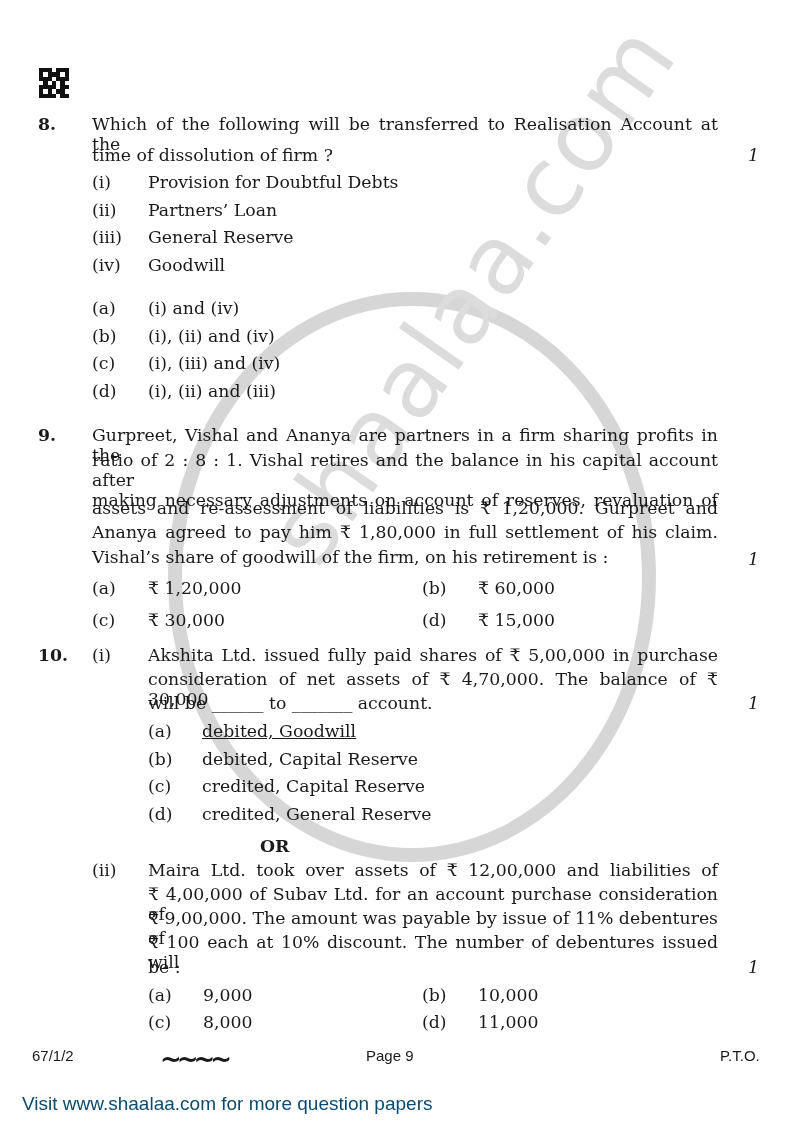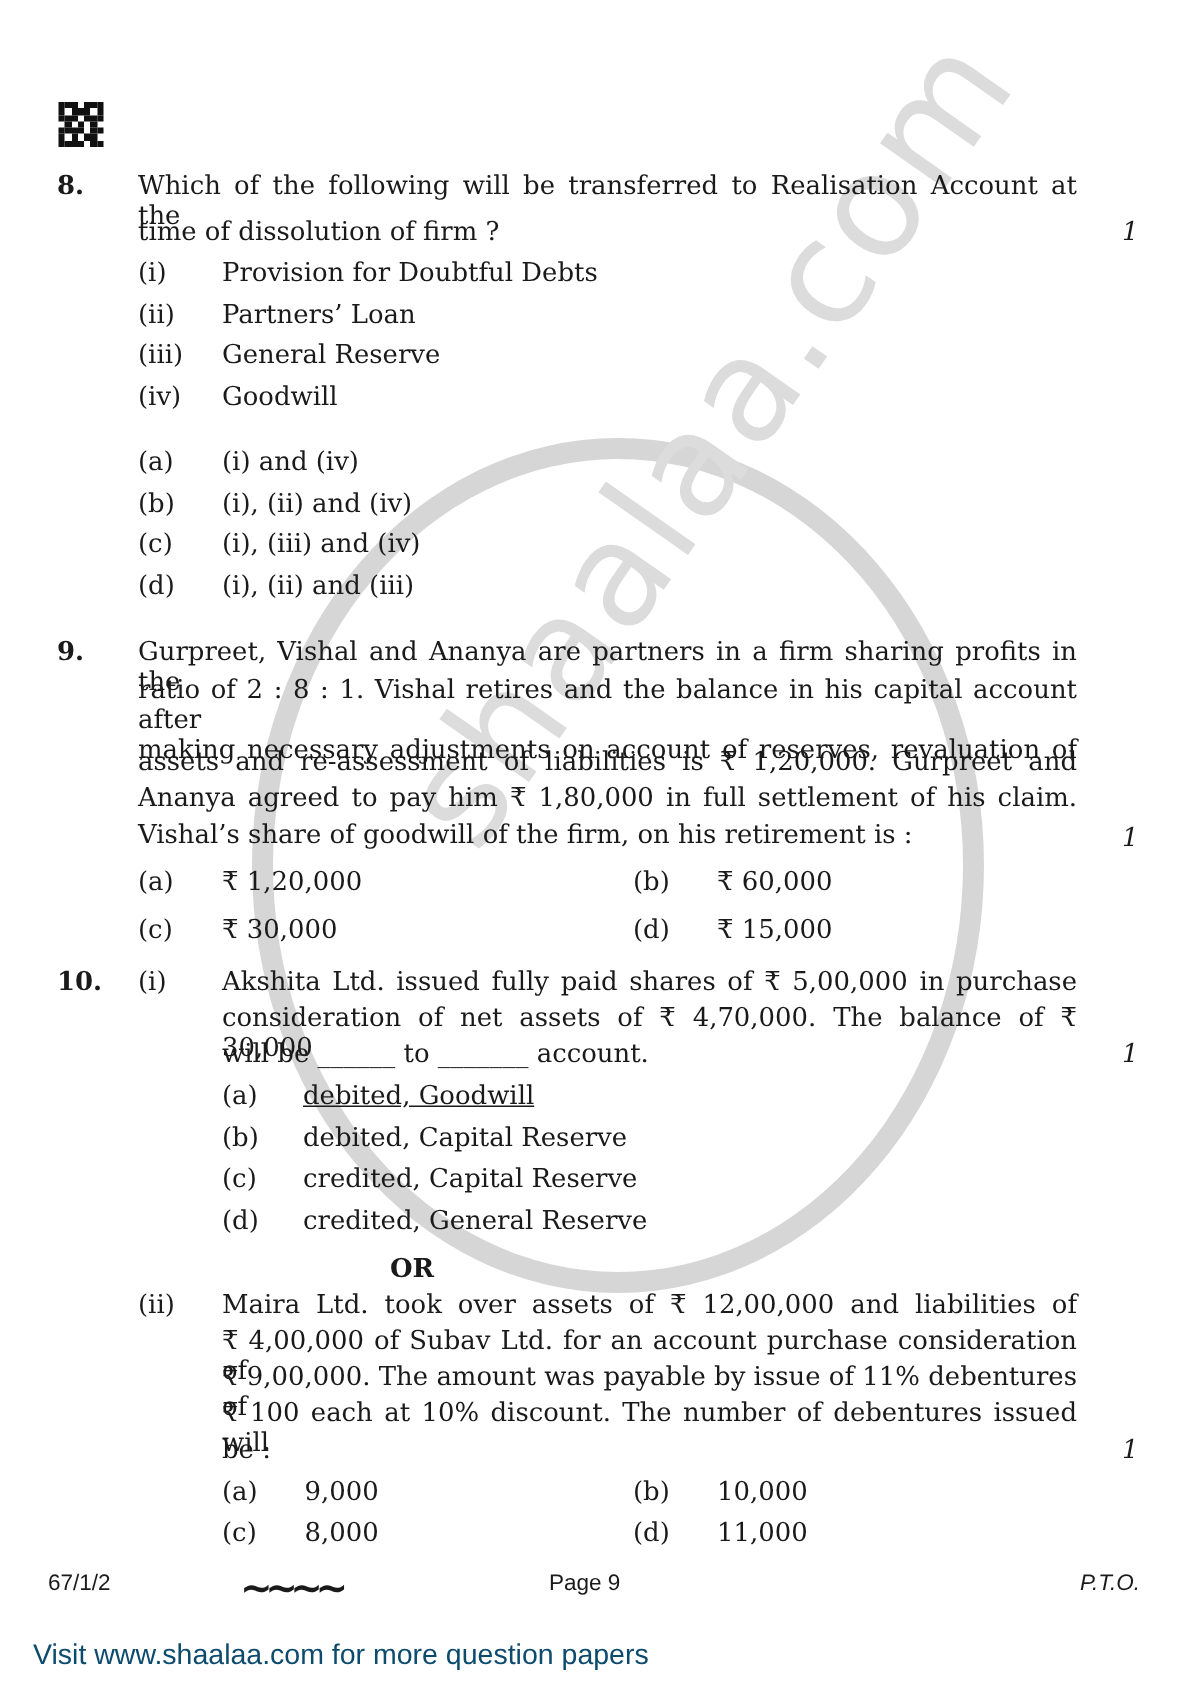--- a/index.html
+++ b/index.html
@@ -167,16 +167,16 @@
   <div class="line" style="left:422px; top:985px;">(b)</div>
   <div class="line" style="left:478px; top:985px;">10,000</div>
   <div class="line" style="left:148px; top:1012px;">(c)</div>
   <div class="line" style="left:203px; top:1012px;">8,000</div>
   <div class="line" style="left:422px; top:1012px;">(d)</div>
   <div class="line" style="left:478px; top:1012px;">11,000</div>
 
   <div class="footer" style="left:32px; top:1047px;">67/1/2</div>
   <div class="tilde">~~~~</div>
   <div class="footer" style="left:366px; top:1047px;">Page 9</div>
-  <div class="footer" style="left:720px; top:1047px; font-style:italic;">P.T.O.</div>
+  <div class="footer" style="left:720px; top:1047px; ">P.T.O.</div>
 
   <div class="visit">Visit www.shaalaa.com for more question papers</div>
 </div>
 
 </body></html>

